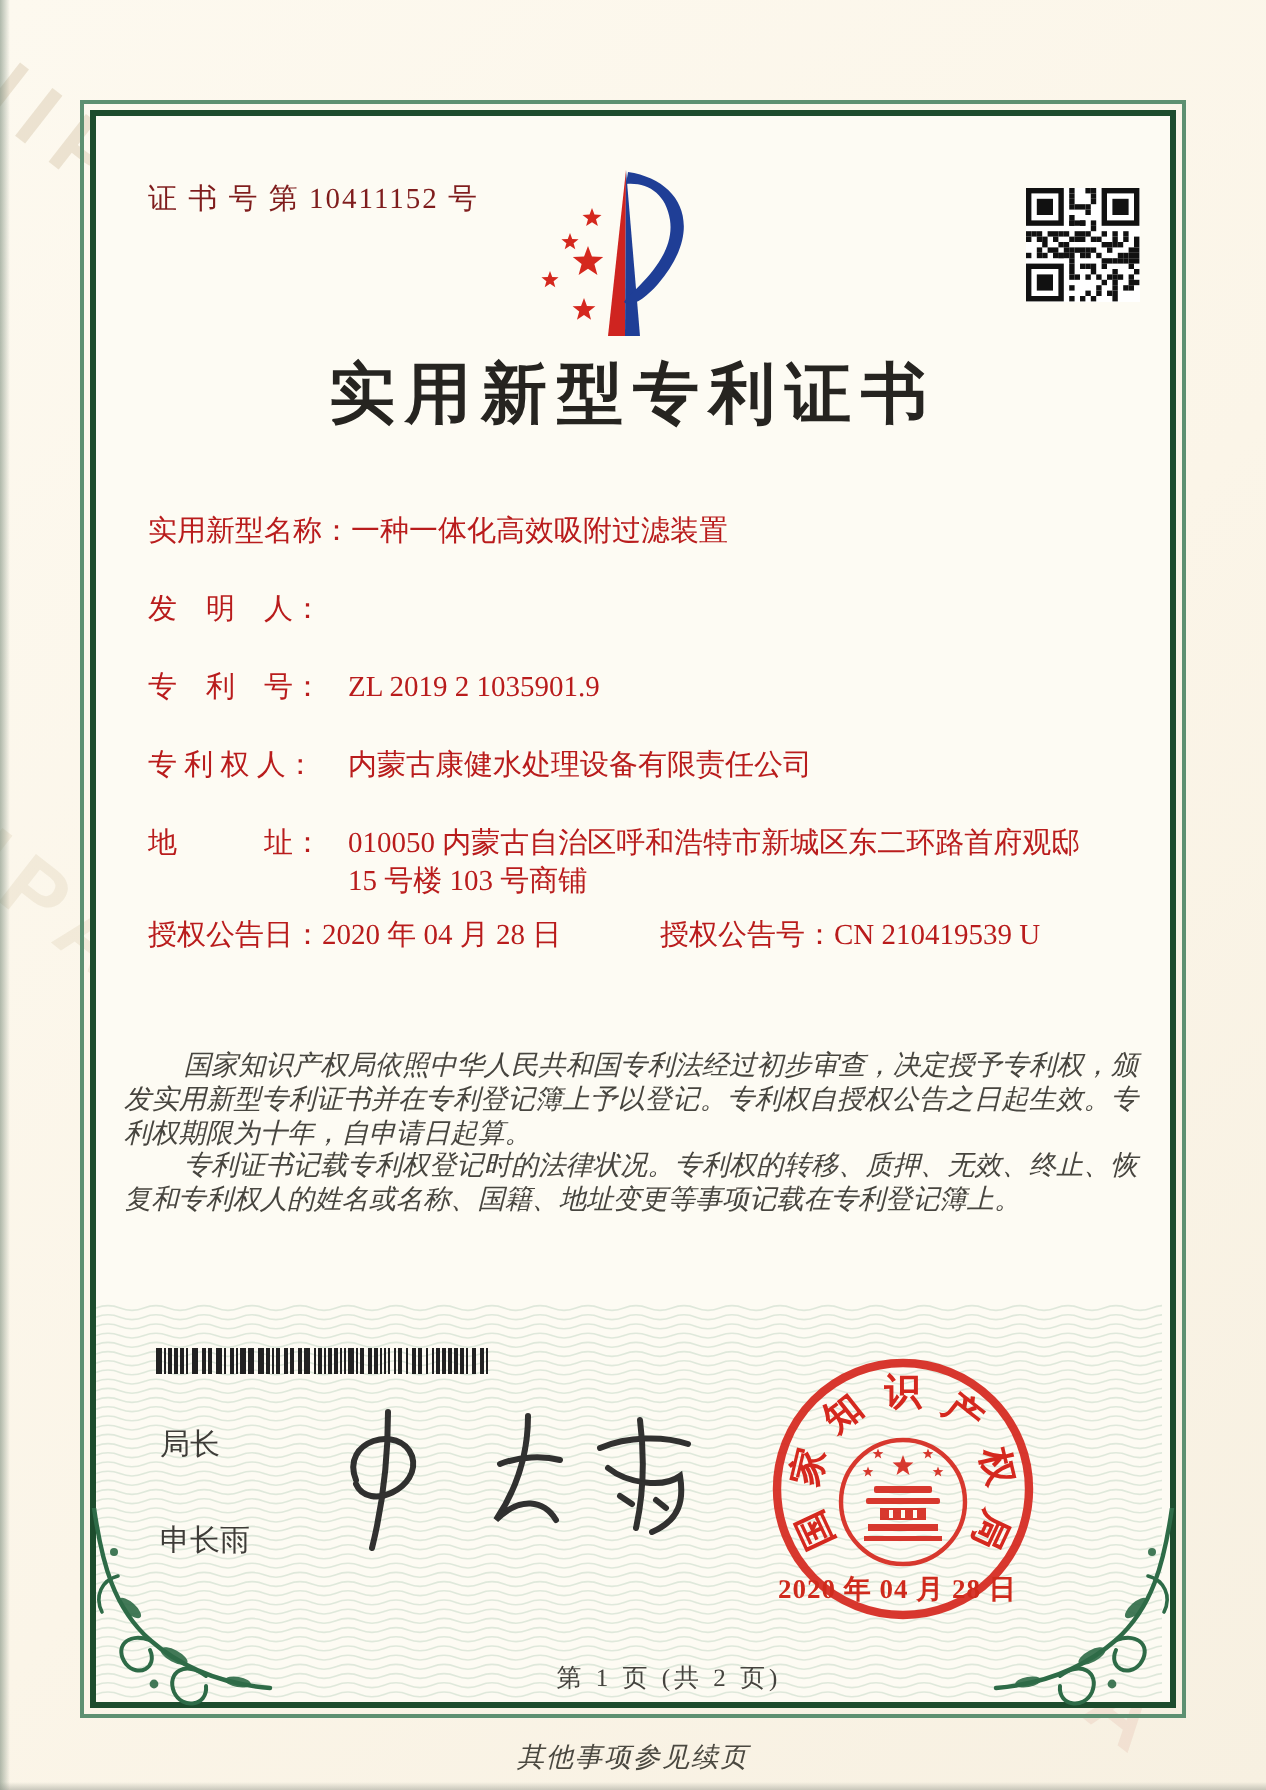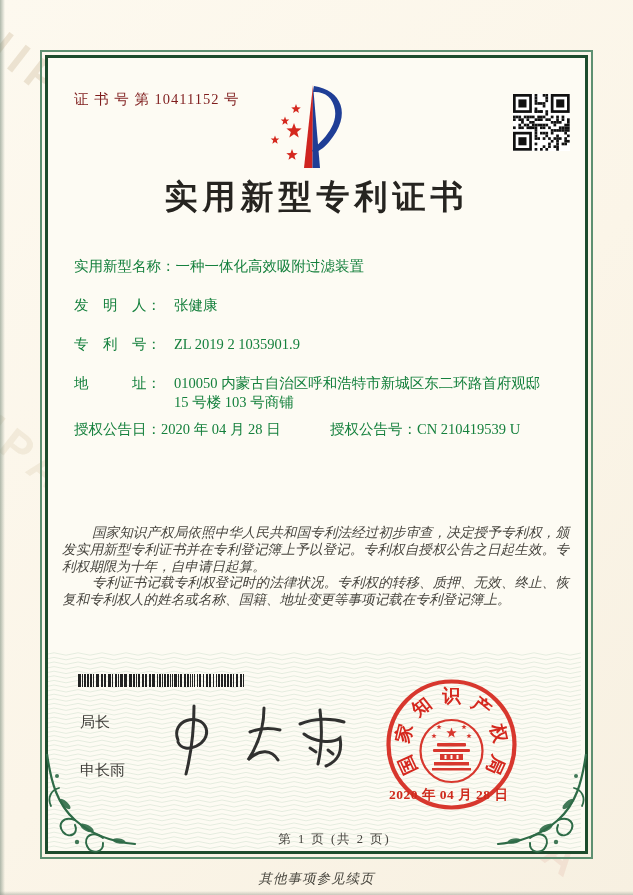--- a/index.html
+++ b/index.html
@@ -30,21 +30,21 @@
   .orn{position:absolute;}
   .orn-r{right:-3px;bottom:-3px;}
   .orn-l{left:-3px;bottom:-3px;transform:scaleX(-1);}
 
   .cert-no{left:74px;top:90px;font-size:14.5px;letter-spacing:1px;color:#7f1d1d;}
   .logo{left:252px;top:80px;}
   .qr{left:513px;top:94px;}
   .title{left:0;right:0;top:175px;text-align:center;font-size:33px;font-weight:700;
     letter-spacing:5px;color:#262420;}
 
-  .fields{left:74px;top:257px;width:483px;font-size:14.5px;color:#15803d;}
+  .fields{left:74px;top:257px;width:483px;font-size:14.5px;color:#b91c1c;}
   .frow{display:flex;line-height:19px;margin-bottom:20px;}
   .frow.addr{margin-bottom:8px;justify-content:flex-end;}
   .flabel{flex:0 0 100px;white-space:nowrap;}
   .fvalue{flex:1;}
   .grant{display:flex;line-height:19px;}
   .gpair{display:flex;}
   .gpair.first{width:256px;}
   .glabel{white-space:nowrap;}
 
   .paras{left:62px;top:525px;width:507px;font-size:13.6px;line-height:16.8px;
@@ -310,25 +310,28 @@
 
 <div class="abs title">实用新型专利证书</div>
 
 <div class="abs fields">
   <div class="frow">
     <span class="flabel">实用新型名称：</span>
     <span class="fvalue">一种一体化高效吸附过滤装置</span>
   </div>
   <div class="frow">
     <span class="flabel">发　明　人：</span>
-    <span class="fvalue">张健康</span>
   </div>
   <div class="frow">
     <span class="flabel">专　利　号：</span>
     <span class="fvalue">ZL 2019 2 1035901.9</span>
+  </div>
+  <div class="frow">
+    <span class="flabel">专 利 权 人：</span>
+    <span class="fvalue">内蒙古康健水处理设备有限责任公司</span>
   </div>
   <div class="frow addr">
     <span class="flabel">地　　　址：</span>
     <span class="fvalue">010050 内蒙古自治区呼和浩特市新城区东二环路首府观邸 15 号楼 103 号商铺</span>
   </div>
   <div class="grant">
     <span class="gpair first">
       <span class="glabel">授权公告日：</span>
       <span>2020 年 04 月 28 日</span>
     </span>

